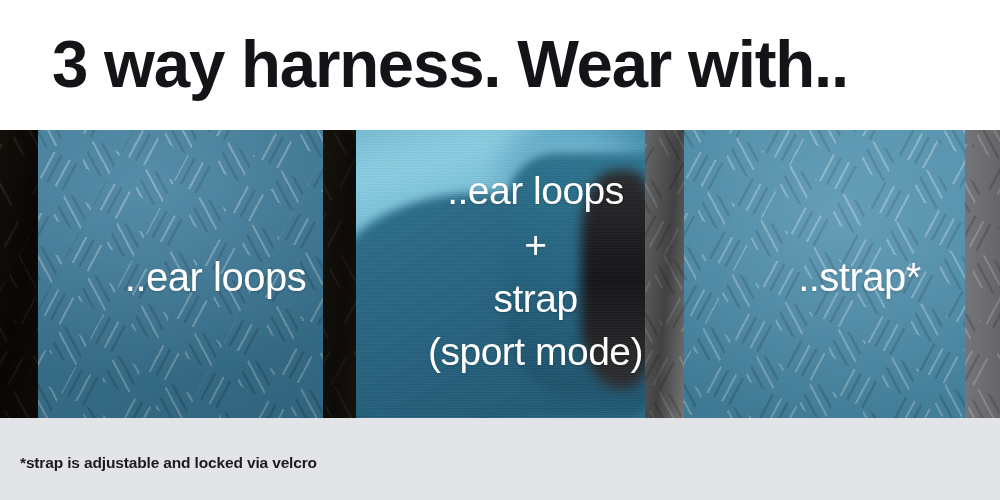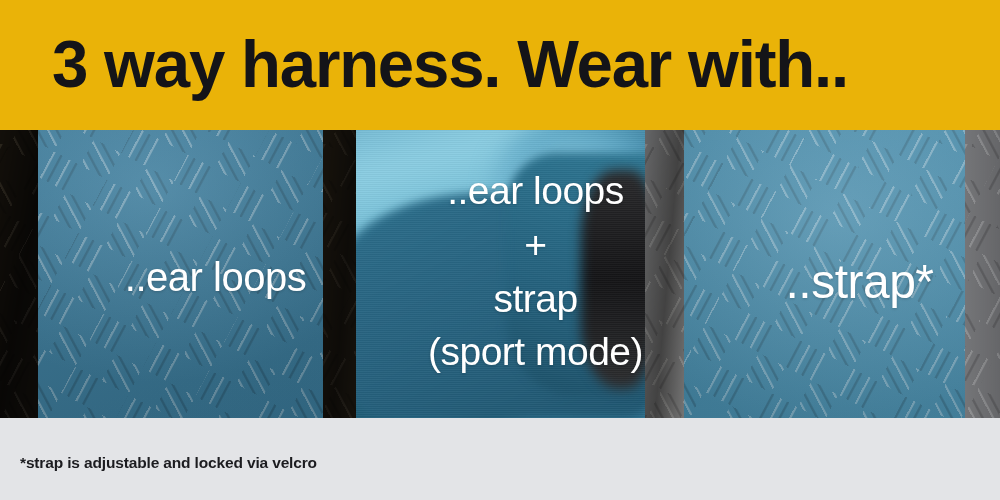--- a/index.html
+++ b/index.html
@@ -13,21 +13,21 @@
     font-family: "Liberation Sans", sans-serif;
     overflow: hidden;
     position: relative;
   }
 
   
   #header {
     position: absolute;
     left: 0; top: 0;
     width: 1000px; height: 146px;
-    background: #eab308;
+    background: #ffffff;
   }
   #page-title {
     position: absolute;
     left: 52px;
     top: 26px;
     width: 930px;
     font-family: "Liberation Sans", sans-serif;
     font-size: 66px;
     font-weight: 700;
     letter-spacing: -1.2px;
@@ -242,21 +242,21 @@
     letter-spacing: -0.5px;
   }
   #label-sport-mode {
     top: 34px;
     font-size: 39px;
     letter-spacing: -0.5px;
     line-height: 1.38;
   }
   #label-strap {
     top: 126px;
-    font-size: 48px;
+    font-size: 40px;
     letter-spacing: -0.5px;
   }
 
   
   #footer {
     position: absolute;
     left: 0;
     top: 418px;
     width: 1000px;
     height: 100px;

